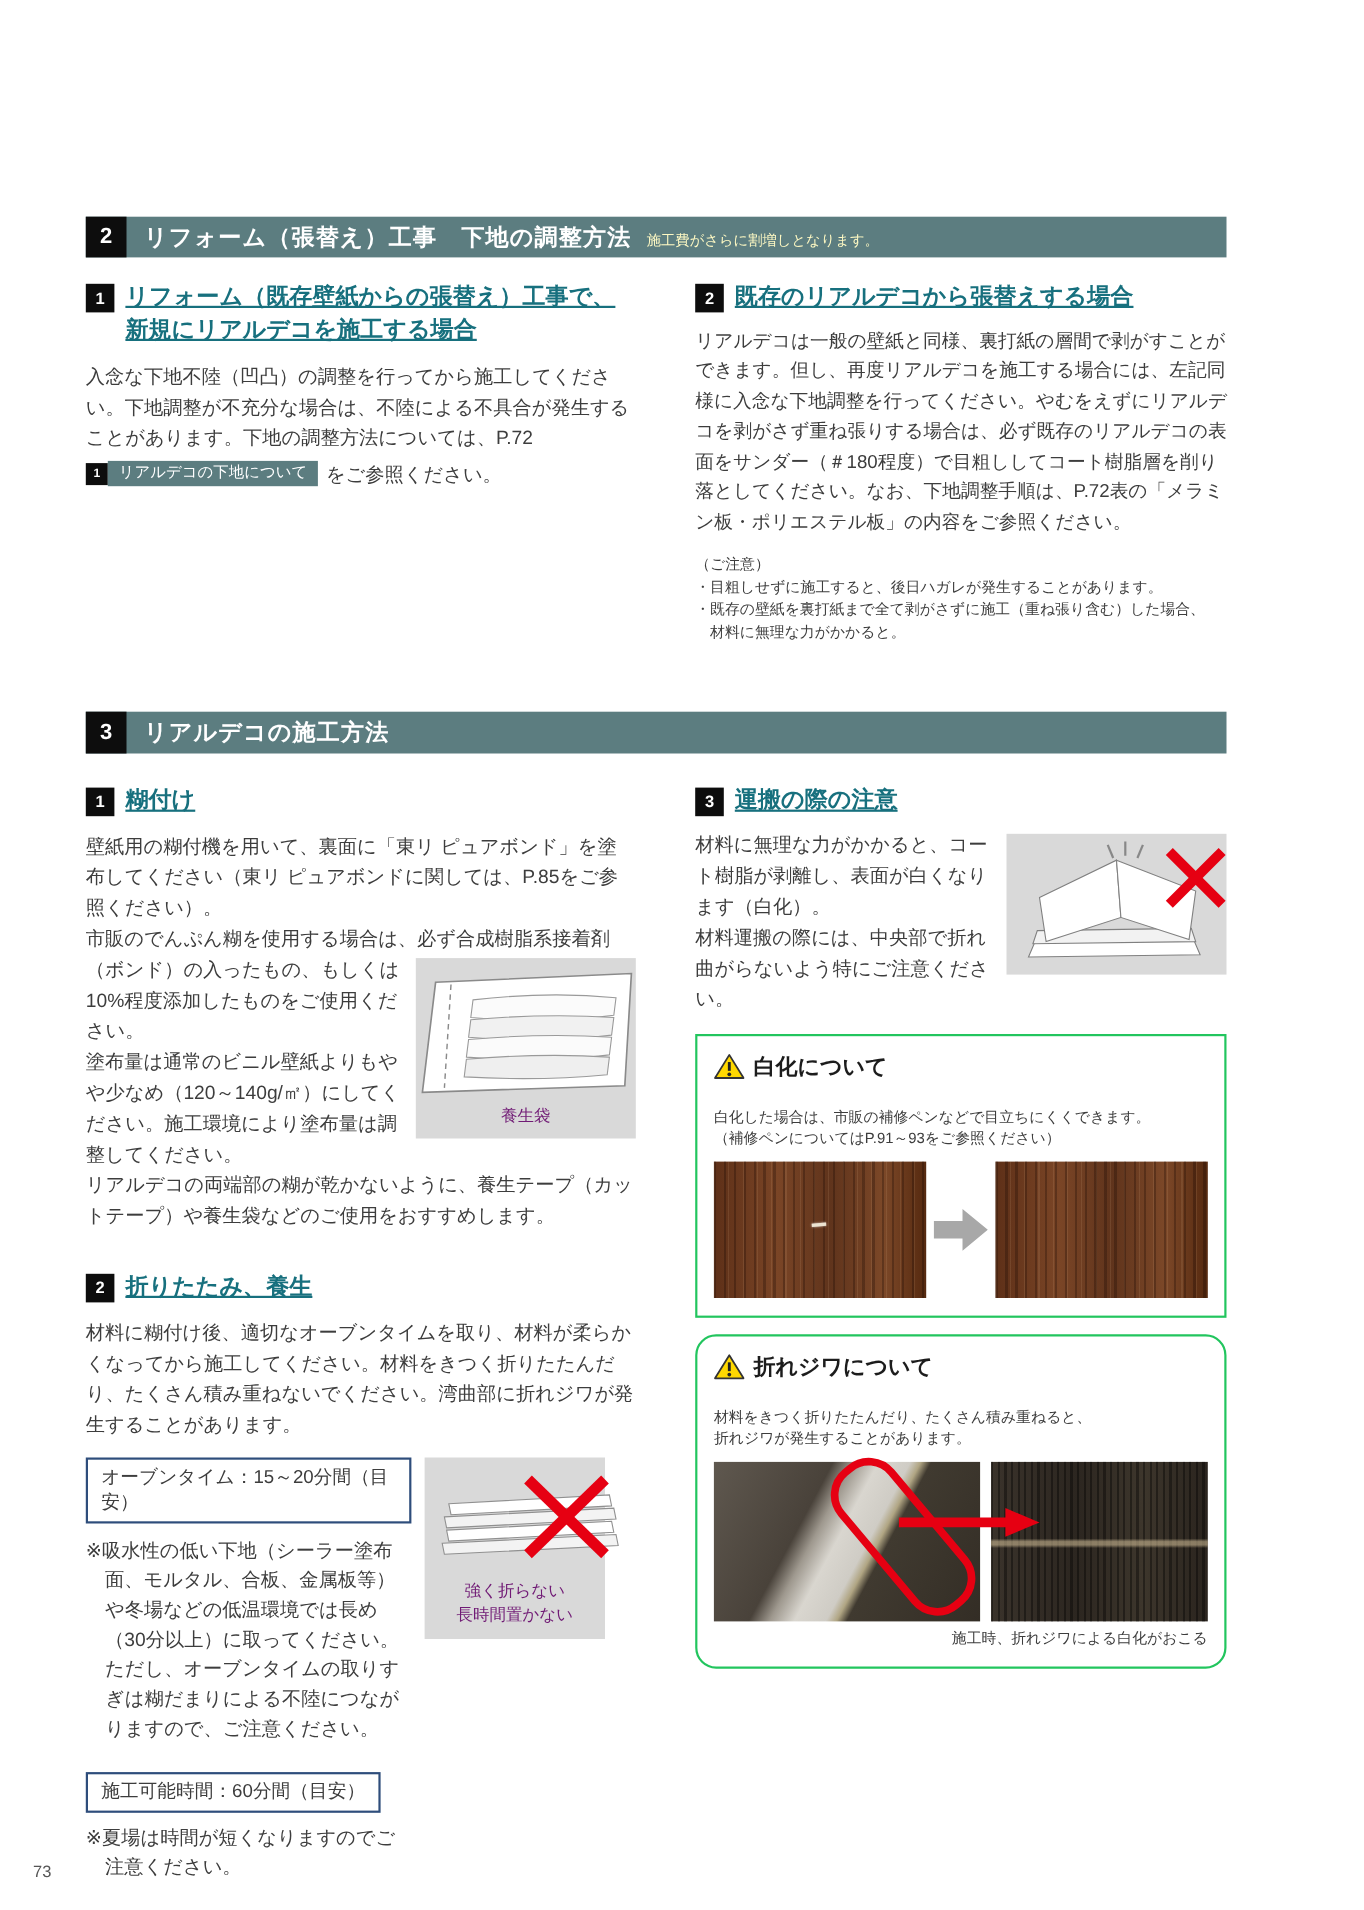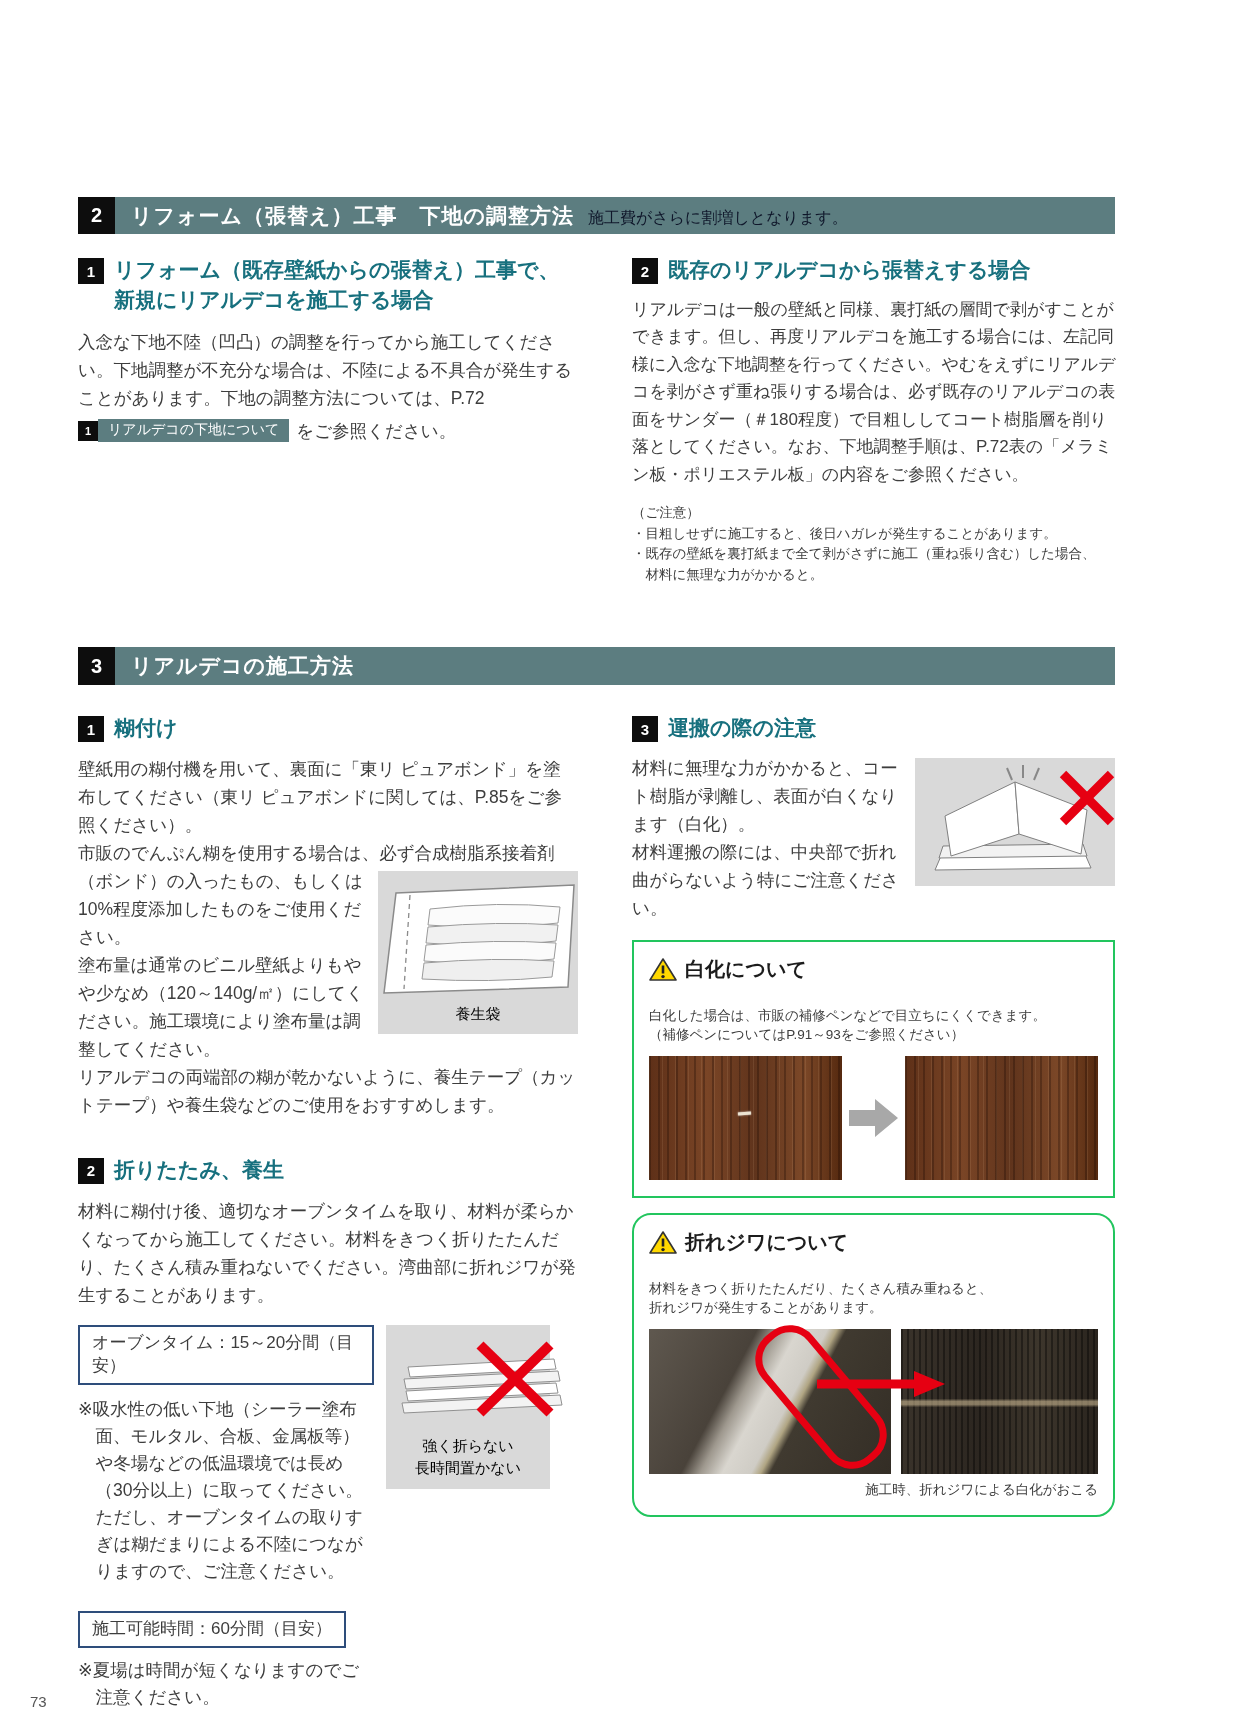--- a/index.html
+++ b/index.html
@@ -5,45 +5,45 @@
   html,body { margin:0; padding:0; background:#ffffff; }
   .page { position:relative; width:1240px; height:1736px; background:#fff; overflow:hidden;
           font-family:"Liberation Sans","DejaVu Sans",sans-serif; color:#3d3d3d; }
 
   
   .bar { position:absolute; left:78px; width:1037px; height:37px; background:#5c7d80;
          display:flex; align-items:center; }
   .bar-num { flex:0 0 37px; width:37px; height:37px; background:#0d0d0d; color:#fff;
              font-size:20px; font-weight:bold; display:flex; align-items:center; justify-content:center; }
   .bar-title { color:#fff; font-size:21px; font-weight:bold; margin-left:16px; letter-spacing:1px; }
-  .bar-note { color:#0f172a; font-size:16px; margin-left:14px; margin-top:6px; }
+  .bar-note { color:#fef9c3; font-size:13px; margin-left:14px; margin-top:6px; }
 
   
   .h-row { display:flex; align-items:flex-start; }
   .h-num { flex:0 0 26px; width:26px; height:26px; background:#0d0d0d; color:#fff; font-size:15px;
            font-weight:bold; display:flex; align-items:center; justify-content:center; margin-top:3px; }
-  .h-text { margin-left:10px; color:#17707e; font-size:21px; font-weight:bold; line-height:1.42; }
+  .h-text { margin-left:10px; color:#17707e; font-size:21px; font-weight:bold; line-height:1.42;text-decoration:underline; }
 
   .col { position:absolute; }
   .body-text { font-size:17.5px; line-height:28px; margin:0; }
   .body-text-sm { font-size:17px; line-height:27.5px; margin:0; }
 
   
   .ref-row { display:flex; align-items:center; margin-top:7px; }
   .ref-num { flex:0 0 20px; width:20px; height:20px; background:#0d0d0d; color:#fff; font-size:11px;
              font-weight:bold; display:flex; align-items:center; justify-content:center; }
   .ref-label { background:#5c7d80; color:#fff; font-size:14px; padding:2px 10px 3px; }
   .ref-suffix { font-size:17.5px; margin-left:7px; }
 
   .notes { margin-top:15px; font-size:13.5px; line-height:20.5px; }
   .hang { padding-left:1em; text-indent:-1em; }
 
   
   .grayfig { background:#d9d9d9; }
-  .fig-caption { font-size:15px; color:#000000; line-height:1.5; padding:2px 0 9px; text-align:center; }
+  .fig-caption { font-size:15px; color:#701a75; line-height:1.5; padding:2px 0 9px; text-align:center; }
 
   .yojo-fig { float:right; width:200px; margin:4px 0 6px 12px; padding-top:8px; }
   .glue-wrap::after { content:""; display:block; clear:both; }
 
   .fold-section { margin-top:36px; }
   .fold-cols { display:flex; margin-top:16px; }
   .fold-left { flex:0 0 296px; width:296px; }
   .fold-right { margin-left:12px; width:192px; }
   .time-box { display:inline-block; border:2px solid #2e4d7b; padding:4px 12px 6px; font-size:17px; color:#3d3d3d; }
   .fold-note { font-size:17.5px; line-height:27px; margin-top:11px; }

